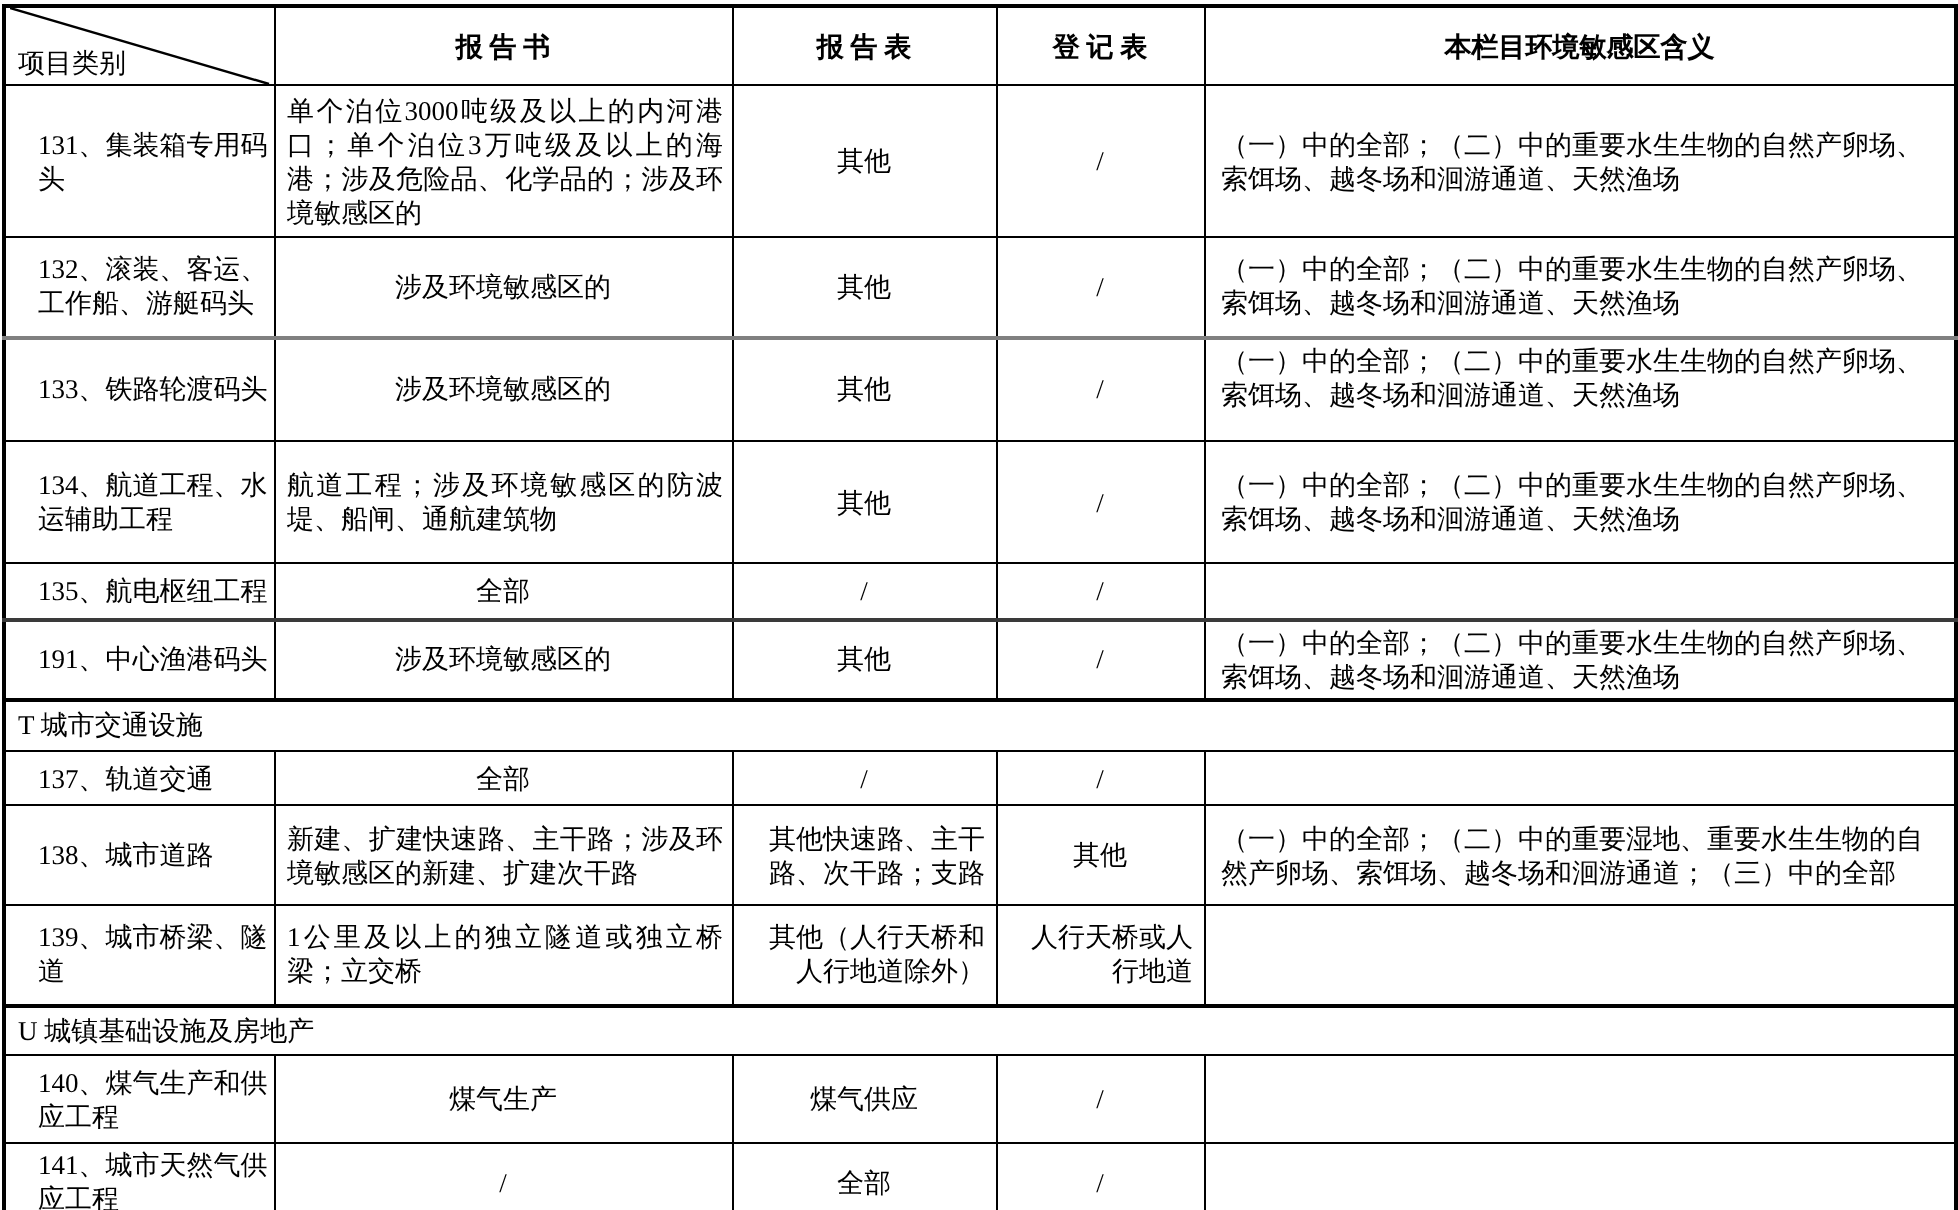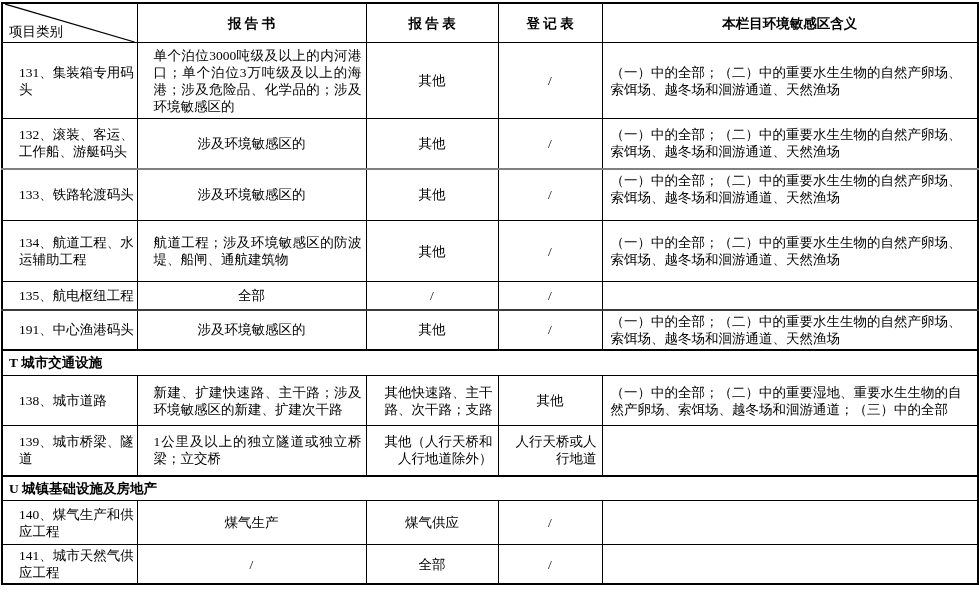--- a/index.html
+++ b/index.html
@@ -20,28 +20,28 @@
   }
   td{
     border:1px solid #000;
     padding:2px 5px;
     vertical-align:middle;
     overflow:hidden;
   }
   
   td.cat{text-align:left;padding-left:16px;padding-right:2px;}
   td.c{text-align:center;}
-  td.jl{text-align:justify;text-align-last:left;padding-left:16px;padding-right:4px;}
+  td.jl{text-align:justify;text-align-last:left;padding-left:6px;padding-right:4px;}
   td.lf{text-align:right;padding-left:10px;}
   td.meaning{text-align:left;padding-left:8px;padding-right:6px;}
   
   tr.head td{font-weight:bold;text-align:center;padding:0 2px;}
   
   tr.section td{
-    font-weight:bold;text-align:left;padding-left:6px;
+    font-weight:normal;text-align:left;padding-left:6px;
     border-top:2px solid #000;
   }
   
   tr.gray-top td{border-top:2px solid #808080;}
   tr.dark-top td{border-top:2px solid #3a3a3a;}
   
   td.diag{padding:0;}
   .diag-box{position:relative;width:100%;height:38px;}
   .diag-box svg{position:absolute;left:0;top:0;width:100%;height:100%;display:block;}
   .diag-top{position:absolute;top:3px;right:8px;font-weight:bold;margin-top:37px;}
@@ -121,20 +121,27 @@
     <td class="c">涉及环境敏感区的</td>
     <td class="c">其他</td>
     <td class="c">/</td>
     <td class="meaning">（一）中的全部；（二）中的重要水生生物的自然产卵场、索饵场、越冬场和洄游通道、天然渔场</td>
   </tr>
 
   <tr class="section" style="height:26px">
     <td colspan="5">T 城市交通设施</td>
   </tr>
 
+  <tr style="height:27px">
+    <td class="cat">137、轨道交通</td>
+    <td class="c">全部</td>
+    <td class="c">/</td>
+    <td class="c">/</td>
+    <td class="meaning"></td>
+  </tr>
 
   <tr style="height:50px">
     <td class="cat">138、城市道路</td>
     <td class="jl">新建、扩建快速路、主干路；涉及环境敏感区的新建、扩建次干路</td>
     <td class="lf">其他快速路、主干路、次干路；支路</td>
     <td class="c">其他</td>
     <td class="meaning">（一）中的全部；（二）中的重要湿地、重要水生生物的自然产卵场、索饵场、越冬场和洄游通道；（三）中的全部</td>
   </tr>
 
   <tr style="height:50px">

